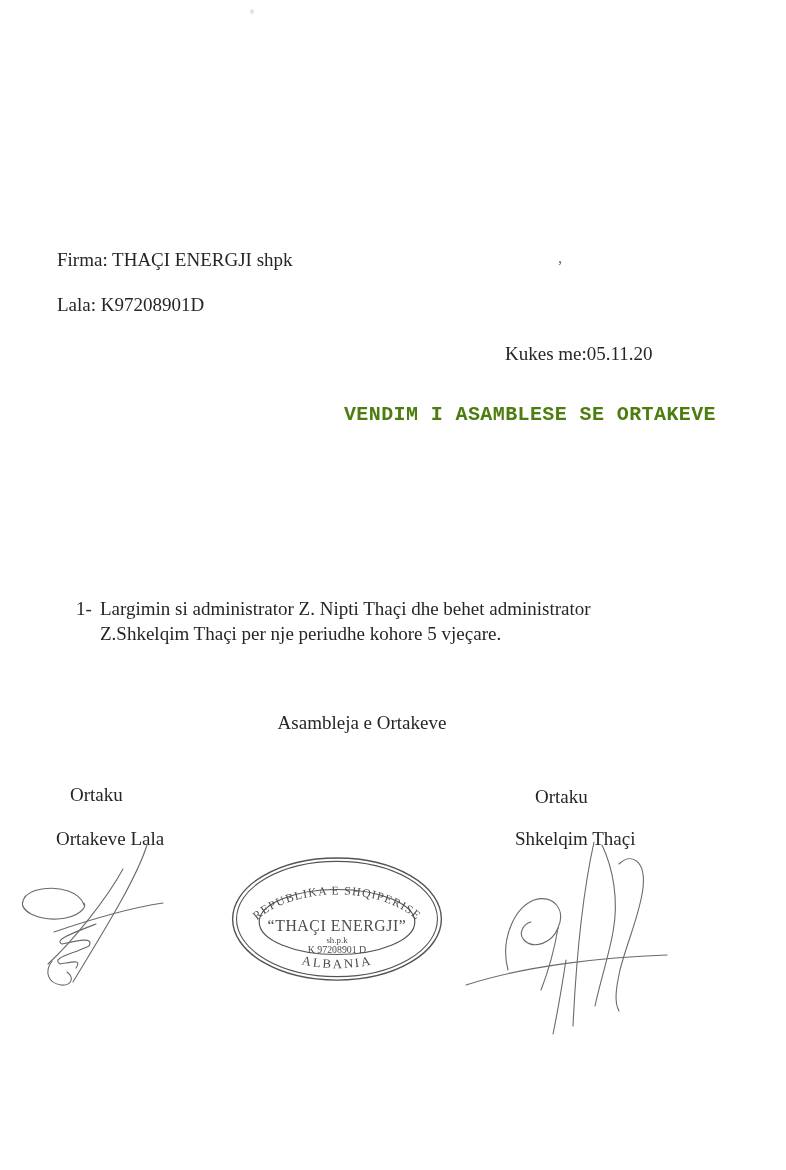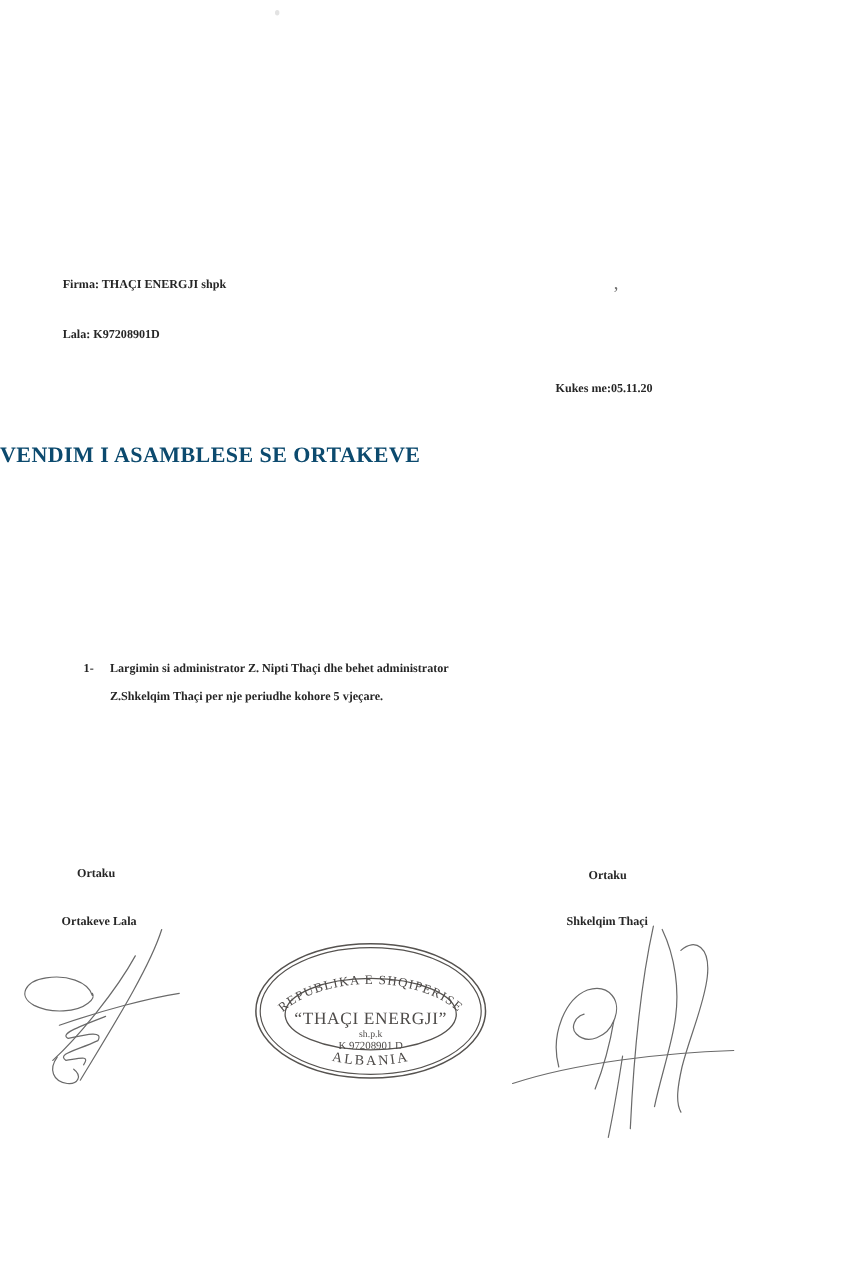--- a/index.html
+++ b/index.html
@@ -6,29 +6,30 @@
   .page {
     position: relative;
     width: 786px;
     height: 1170px;
     background: #ffffff;
     overflow: hidden;
     font-family: "Liberation Serif", serif;
     color: #262626;
   }
   .abs { position: absolute; }
-  .doc-text { font-size: 11px; line-height: 25px; white-space: nowrap; font-weight: bold; }
+  .doc-text { font-size: 19px; line-height: 25px; white-space: nowrap; }
   .doc-title {
     left: 0; top: 403px; width: 716px;
-    text-align: left;
+    text-align: right;
     font-size: 20px;
     font-weight: bold;
     letter-spacing: 0.4px;
-    color: #0c4a6e;
+    color: #4d7c0f;
     white-space: nowrap;
+    font-family: Liberation Mono, monospace;
   }
   .paragraph { left: 56px; top: 485px; }
   .decision-row { left: 76px; top: 596px; display: flex; }
   .decision-number { width: 24px; flex: 0 0 auto; }
   .assembly-label { left: 0; top: 710px; width: 724px; text-align: center; }
   .role-left  { left: 70px;  top: 782px; }
   .role-right { left: 535px; top: 784px; }
   .name-left  { left: 56px;  top: 826px; }
   .name-right { left: 515px; top: 826px; }
   .dateline { left: 505px; top: 341px; }
@@ -65,20 +66,21 @@
   </div>
 
   <div class="abs doc-text decision-row">
     <div class="decision-number">1-</div>
     <div>
       <div>Largimin si administrator Z. Nipti Thaçi dhe behet administrator</div>
       <div>Z.Shkelqim Thaçi per nje periudhe kohore 5 vjeçare.</div>
     </div>
   </div>
 
+  <div class="abs doc-text assembly-label">Asambleja e Ortakeve</div>
 
   <div class="abs doc-text role-left">Ortaku</div>
   <div class="abs doc-text role-right">Ortaku</div>
   <div class="abs doc-text name-left">Ortakeve Lala</div>
   <div class="abs doc-text name-right">Shkelqim Thaçi</div>
 
   <svg class="abs sig-svg sig-left" width="200" height="185" viewBox="0 0 200 185">
     <g fill="none" stroke="#6a6a6a" stroke-width="1.1" stroke-linecap="round">
       <path d="M137,33 C126,68 92,122 63,170"></path>
       <path d="M113,57 C96,88 62,130 38,152"></path>

